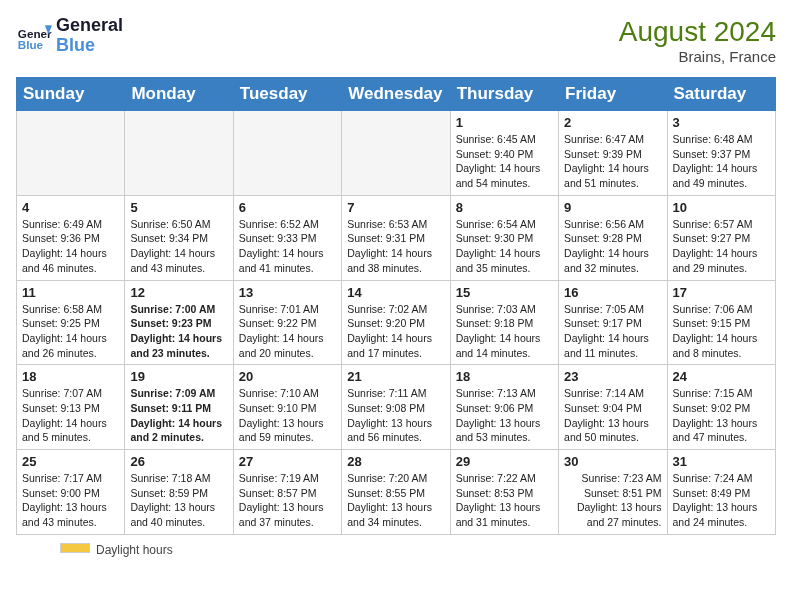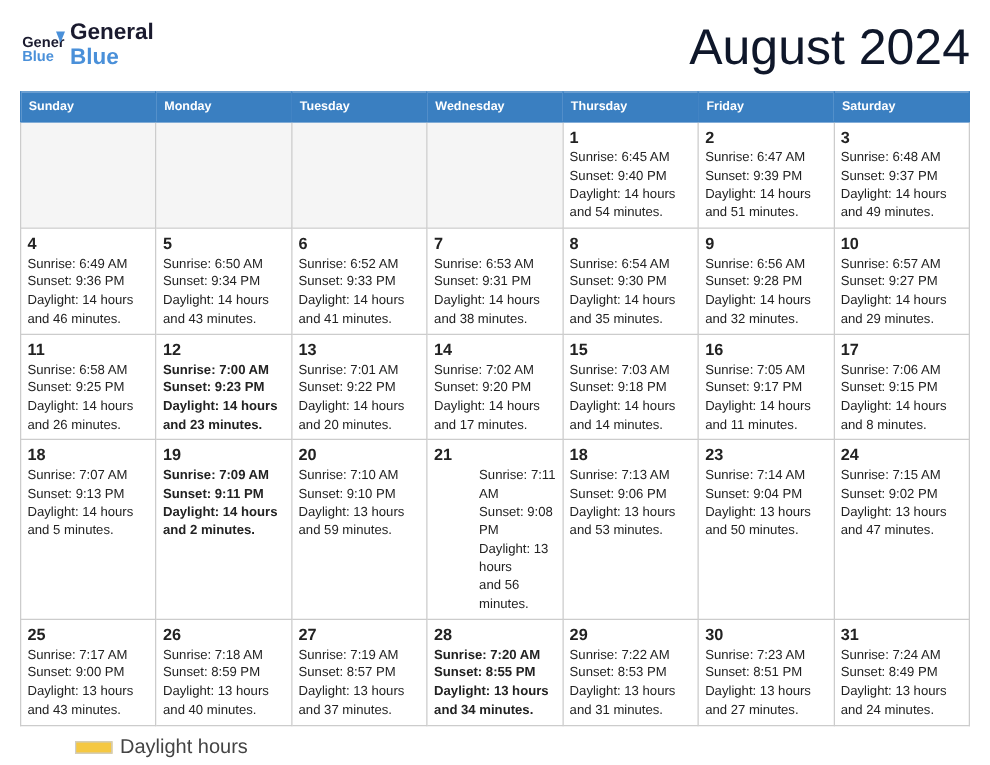--- a/index.html
+++ b/index.html
@@ -27,39 +27,39 @@
       color: #1a1a2e;
       line-height: 1.1;
     }
     .logo-text span { color: #4a90d9; }
     .logo-icon {
       width: 36px;
       height: 36px;
     }
     .title-block { text-align: right; }
     .month-title {
-      font-size: 40px;
+      font-size: 28px;
       font-weight: normal;
-      color: #0f172a;
+      color: #4d7c0f;
     }
     .location {
       font-size: 15px;
       color: #444;
     }
     .calendar-table {
       width: 100%;
       border-collapse: collapse;
       font-size: 11px;
     }
     .calendar-table th {
       background: #3a7fc1;
       color: #fff;
       text-align: left;
       padding: 6px 6px;
-      font-size: 10px;
+      font-size: 17px;
       font-weight: 600;
       border: 1px solid #3a7fc1;
     }
     .calendar-table td {
       border: 1px solid #ccc;
       vertical-align: top;
       padding: 4px 5px;
       width: calc(100% / 7);
       height: 82px;
       color: #222;
@@ -74,24 +74,24 @@
       margin-bottom: 2px;
       color: #222;
     }
     .day-info {
       font-size: 10.5px;
       line-height: 1.4;
       color: #222;
     }
     .footer-note {
       margin-top: 8px;
-      font-size: 16px;
+      font-size: 12px;
       color: #444;
       display: flex;
-      align-items: center;
+      align-items: flex-start;
       gap: 6px;
       padding-left: 44px;
     }
     .daylight-bar {
       display: inline-block;
       width: 30px;
       height: 10px;
       background: #f5c842;
       border: 1px solid #ccc;
       vertical-align: middle;
@@ -106,20 +106,21 @@
       <text x="2" y="22" font-size="13" font-weight="bold" fill="#1a1a2e">General</text>
       <text x="2" y="34" font-size="13" font-weight="bold" fill="#4a90d9">Blue</text>
       <polygon points="32,8 40,8 36,18" fill="#4a90d9"></polygon>
     </svg>
     <div>
       <div class="logo-text"><span style="color:#1a1a2e">General</span><br><span style="color:#4a90d9">Blue</span></div>
     </div>
   </div>
   <div class="title-block">
     <div class="month-title">August 2024</div>
+    <div class="location">Brains, France</div>
   </div>
 </div>
 
 <table class="calendar-table">
   <thead>
     <tr id="weekday-header">
         <th>Sunday</th>
         <th>Monday</th>
         <th>Tuesday</th>
         <th>Wednesday</th>
@@ -275,21 +276,21 @@
         </td>
         <td>
           <div class="day-number">20</div>
           <div class="day-info" style="white-space: pre-line;">Sunrise: 7:10 AM
 Sunset: 9:10 PM
 Daylight: 13 hours
 and 59 minutes.</div>
         </td>
         <td>
           <div class="day-number">21</div>
-          <div class="day-info" style="white-space: pre-line; margin-left: 36px;">Sunrise: 7:11 AM
+          <div class="day-info" style="white-space: pre-line;">Sunrise: 7:11 AM
 Sunset: 9:08 PM
 Daylight: 13 hours
 and 56 minutes.</div>
         </td>
         <td>
           <div class="day-number">18</div>
           <div class="day-info" style="white-space: pre-line;">Sunrise: 7:13 AM
 Sunset: 9:06 PM
 Daylight: 13 hours
 and 53 minutes.</div>
@@ -326,35 +327,35 @@
         </td>
         <td>
           <div class="day-number">27</div>
           <div class="day-info" style="white-space: pre-line;">Sunrise: 7:19 AM
 Sunset: 8:57 PM
 Daylight: 13 hours
 and 37 minutes.</div>
         </td>
         <td>
           <div class="day-number">28</div>
-          <div class="day-info" style="white-space: pre-line; font-weight: bold;">Sunrise: 7:20 AM
+          <div class="day-info" style="white-space: pre-line;">Sunrise: 7:20 AM
 Sunset: 8:55 PM
 Daylight: 13 hours
 and 34 minutes.</div>
         </td>
         <td>
           <div class="day-number">29</div>
           <div class="day-info" style="white-space: pre-line;">Sunrise: 7:22 AM
 Sunset: 8:53 PM
 Daylight: 13 hours
 and 31 minutes.</div>
         </td>
         <td>
           <div class="day-number">30</div>
-          <div class="day-info" style="white-space: pre-line;">Sunrise: 7:23 AM
+          <div class="day-info" style="white-space: pre-line; text-align: right;">Sunrise: 7:23 AM
 Sunset: 8:51 PM
 Daylight: 13 hours
 and 27 minutes.</div>
         </td>
         <td>
           <div class="day-number">31</div>
           <div class="day-info" style="white-space: pre-line;">Sunrise: 7:24 AM
 Sunset: 8:49 PM
 Daylight: 13 hours
 and 24 minutes.</div>

